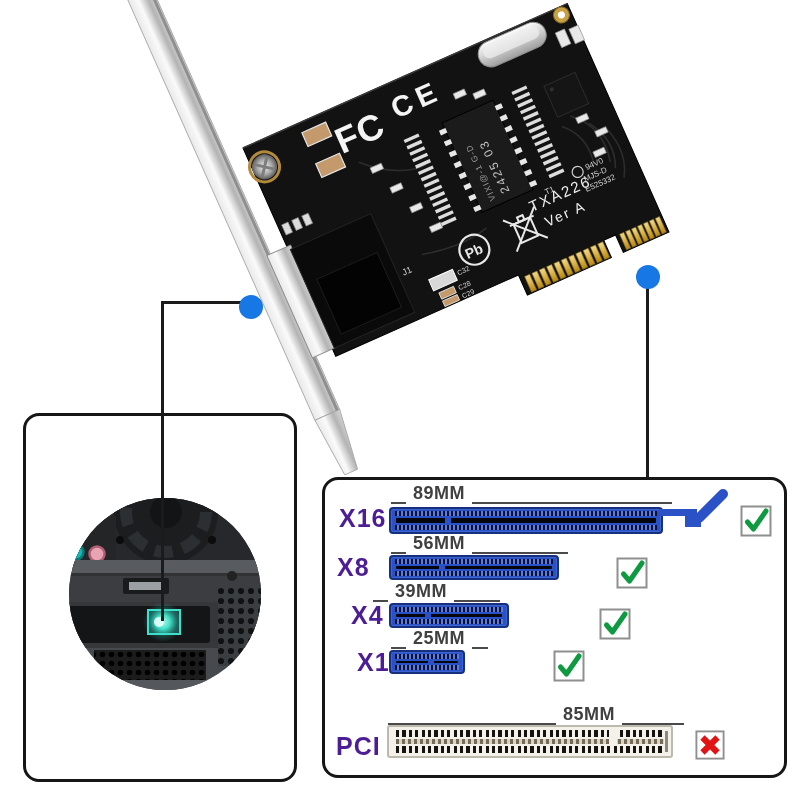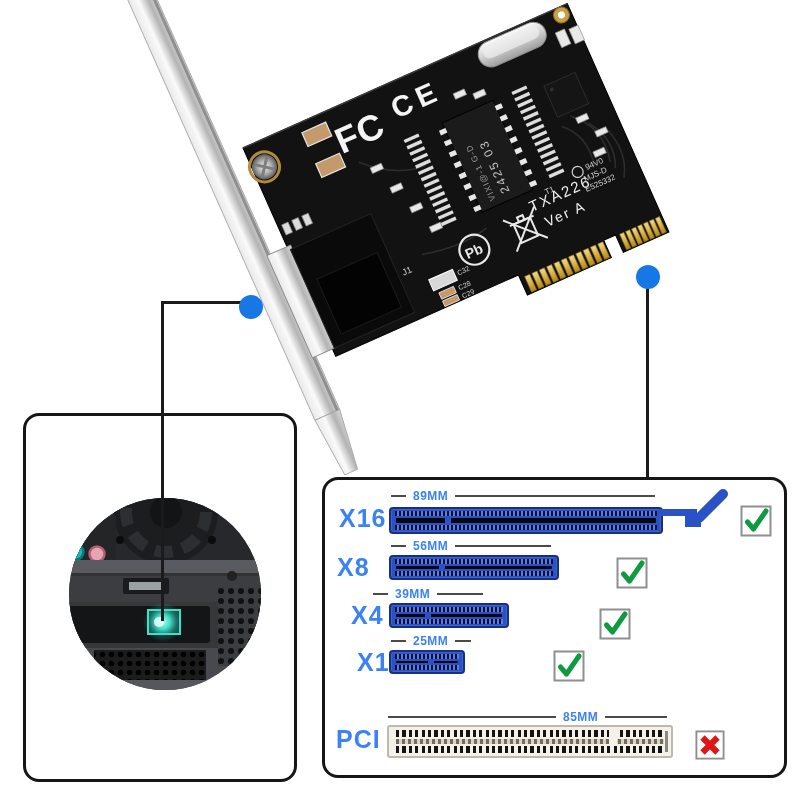--- a/index.html
+++ b/index.html
@@ -8,22 +8,22 @@
   .abs{position:absolute}
 
   
   .callout-dot{position:absolute;width:24px;height:24px;border-radius:50%;background:#1777E4}
   .callout-line{position:absolute;background:#1b1b1b}
 
   
   .panel{position:absolute;border:3px solid #161616;border-radius:16px;background:#fff;box-sizing:border-box}
 
   
-  .slot-label{position:absolute;font-weight:bold;color:#3b82f6;font-size:25px;letter-spacing:1px}
-  .mm{position:absolute;display:flex;align-items:center;height:16px;font-weight:bold;font-size:12px;color:#3b82f6;letter-spacing:.5px;white-space:nowrap}
+  .slot-label{position:absolute;font-weight:bold;color:#4c1d95;font-size:25px;letter-spacing:1px}
+  .mm{position:absolute;display:flex;align-items:flex-end;height:16px;font-weight:bold;font-size:18px;color:#404040;letter-spacing:.5px;white-space:nowrap}
   .mm .dash{display:inline-block;width:15px;height:2px;background:#4a4a4a;margin-right:7px}
   .mm .line{display:inline-block;height:2px;background:#4a4a4a;margin-left:7px}
 
   .slot{position:absolute;background:#2B51C6;border:2px solid #17307E;border-radius:4px;box-shadow:inset 0 0 0 1px #3d63d2;box-sizing:border-box}
   .slot .pins-top,.slot .pins-bottom{position:absolute;left:4px;right:4px;height:5px;
      background:repeating-linear-gradient(90deg,#0a1030 0 2px,#5b7be0 2px 4px)}
   .slot .pins-top{top:2px}
   .slot .pins-bottom{bottom:2px}
   .slot .channel{position:absolute;left:5px;right:5px;top:9px;bottom:9px;background:#06060e;border-radius:1px}
   .slot .key{position:absolute;top:8px;bottom:8px;width:6px;background:#2B51C6}
@@ -417,21 +417,21 @@
           <div class="key" style="left:52%"></div>
           <div class="pins-bottom"></div>
       </div>
       <svg class="check-box" style="left:228px;top:170px" width="32" height="32" viewBox="0 0 32 32">
         <rect x="1.5" y="1.5" width="29" height="29" fill="#fff" stroke="#8f8f8f" stroke-width="2"></rect>
         <path d="M7.5,17 L13.5,24 L26,6" fill="none" stroke="#0F9A41" stroke-width="5" stroke-linecap="round" stroke-linejoin="round"></path>
       </svg>
     </div>
 
     <div>
-      <span class="slot-label" style="left:11px;top:245px">PCI</span>
+      <span class="slot-label" style="left:11px;top:252px">PCI</span>
       <div class="mm" style="left:63px;top:229px">
         <i class="line" style="width:168px;margin-left:0;margin-right:7px"></i>
         <span>85MM</span>
         <i class="line" style="width:62px"></i>
       </div>
       <div class="pci-slot" style="left:62px;top:245px;width:286px;height:33px">
         <div class="prow-top"></div>
           <div class="pmid"></div>
           <div class="pkey"></div>
           <div class="pcap"></div>

